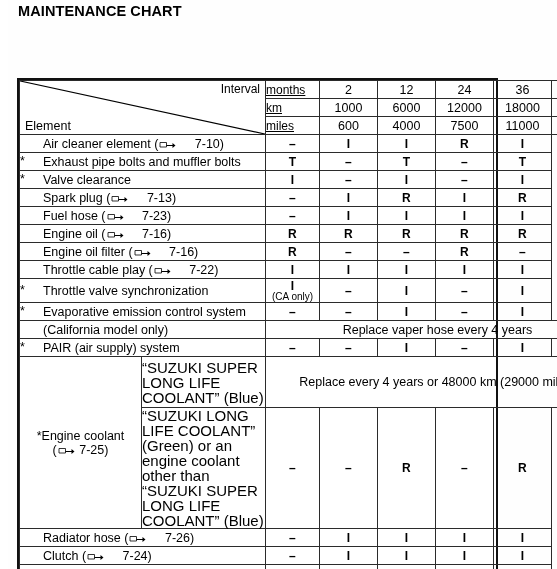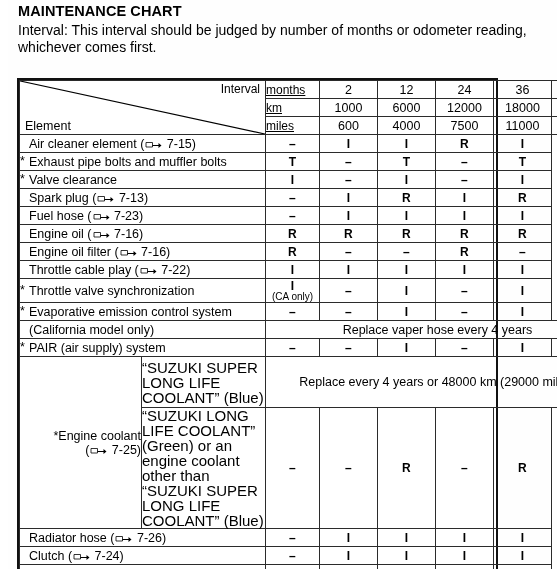--- a/index.html
+++ b/index.html
@@ -90,21 +90,21 @@
     width: 9px;
     text-align: left;
     font-size: 12.5px;
     vertical-align: top;
     line-height: 12px;
   }
   td.elem .indent {
     display: inline-block;
     width: 9px;
   }
-  td.elem .etext { display: inline; }
+  td.elem .etext { display: inline; margin-left: 14px; }
 
   
   td.corner {
     position: relative;
     height: 54px;
     padding: 0;
   }
   td.corner svg {
     position: absolute;
     left: 0; top: 0;
@@ -130,21 +130,21 @@
     width: 17px;
     height: 9px;
     vertical-align: -1px;
     margin: 0 1px;
   }
   .refico svg { display: block; }
 
   
   td.coolant-name {
     vertical-align: middle;
-    text-align: right;
+    text-align: center;
     font-size: 12.5px;
     padding-left: 4px;
     margin-left: 27px;
   }
   td.coolant-type {
     text-align: left;
     font-size: 15px;
     padding: 2px 3px 2px 5px;
     line-height: 15px;
     vertical-align: top;
@@ -162,21 +162,20 @@
     margin-top: -2px;
   }
   td.tall2 { height: 34px; }
 </style>
 </head>
 <body>
 
 <div class="page">
 
   <div class="doc-title">MAINTENANCE CHART</div>
-  <div class="doc-note">Interval: This interval should be judged by number of months or odometer reading, whichever comes first.</div>
 
   <div class="table-wrap">
     <table class="chart">
       <colgroup>
         <col style="width:122px">
         <col style="width:124px">
         <col style="width:54px">
         <col style="width:58px">
         <col style="width:58px">
         <col style="width:58px">
@@ -212,21 +211,21 @@
             <td class="hdr-num">600</td>
             <td class="hdr-num">4000</td>
             <td class="hdr-num">7500</td>
             <td class="hdr-num">11000</td>
             <td class="hdr-num">14500</td>
           </tr>
           <tr>
             <td class="elem " colspan="2"><span class="indent"></span><span class="etext">Air cleaner element (</span><span class="refico"><svg viewBox="0 0 34 16" width="17" height="9" xmlns="http://www.w3.org/2000/svg">
                   <path d="M2 4 L2 13 L15 13 L15 4 Z" fill="#fff" stroke="#000" stroke-width="1.6"></path>
                   <path d="M15 9 L27 9 L27 5 L33 10 L27 15 L27 11 L15 11 Z" fill="#000"></path>
-                </svg></span><span class="etext"> 7-15)</span></td>
+                </svg></span><span class="etext"> 7-10)</span></td>
             <td class="val">–</td>
             <td class="val">I</td>
             <td class="val">I</td>
             <td class="val">R</td>
             <td class="val">I</td>
           </tr>
           <tr>
             <td class="elem " colspan="2"><span class="star">*</span><span class="etext">Exhaust pipe bolts and muffler bolts</span></td>
             <td class="val">T</td>
             <td class="val">–</td>

